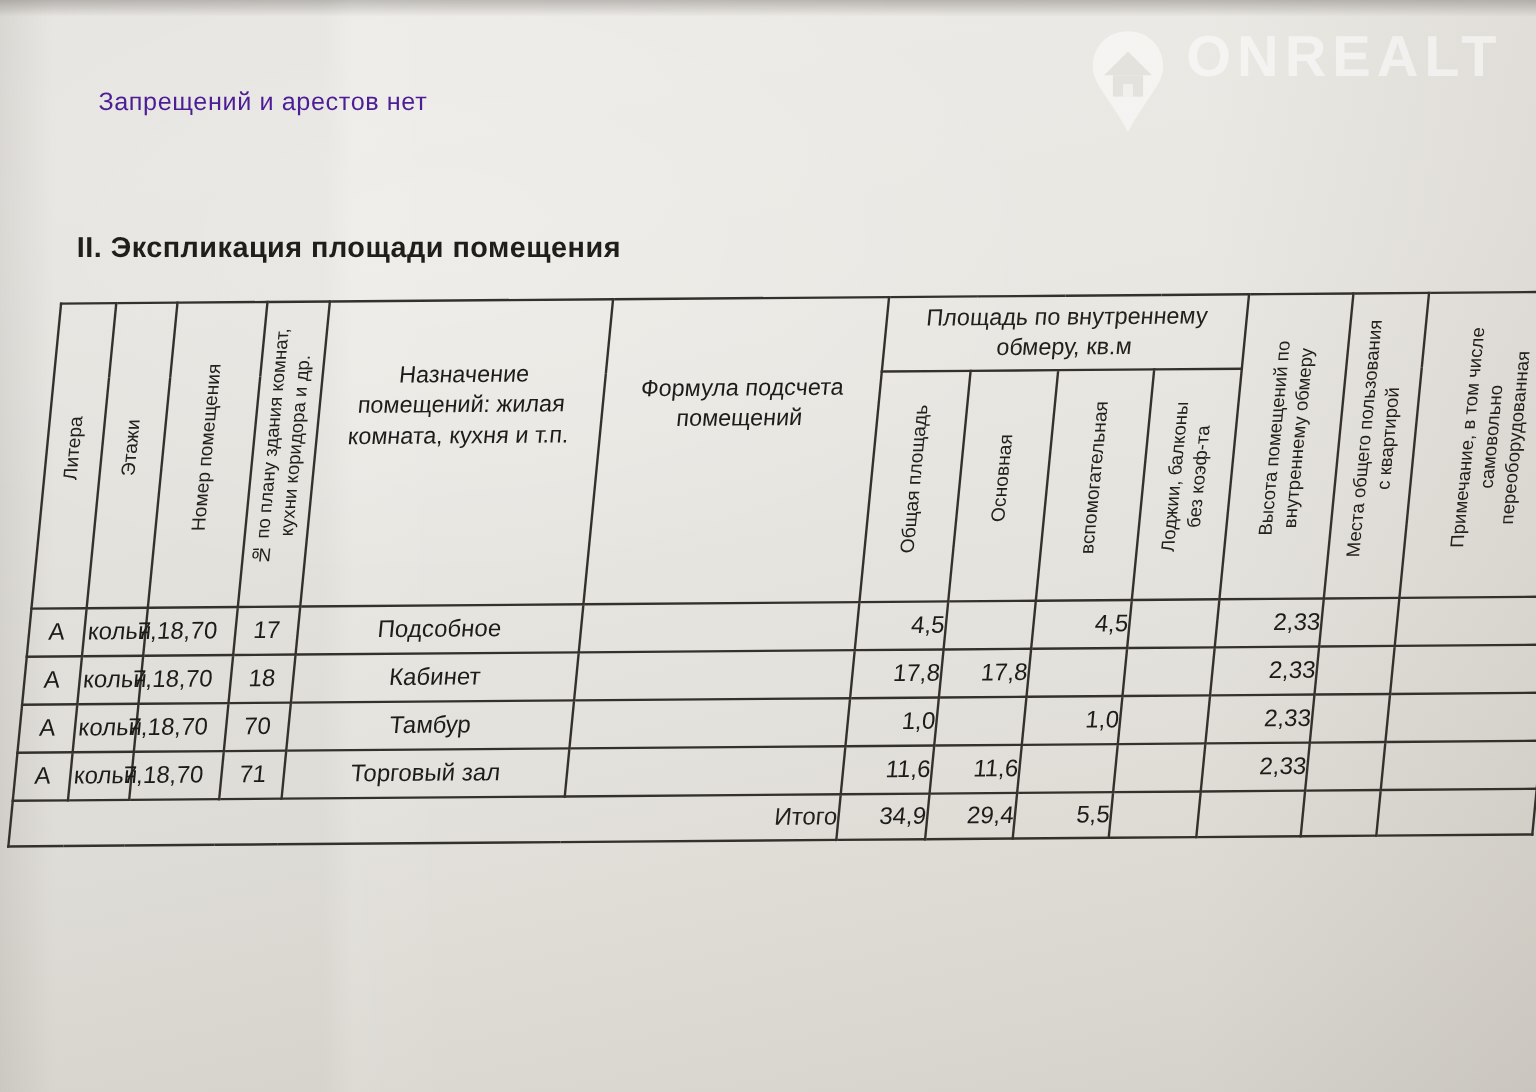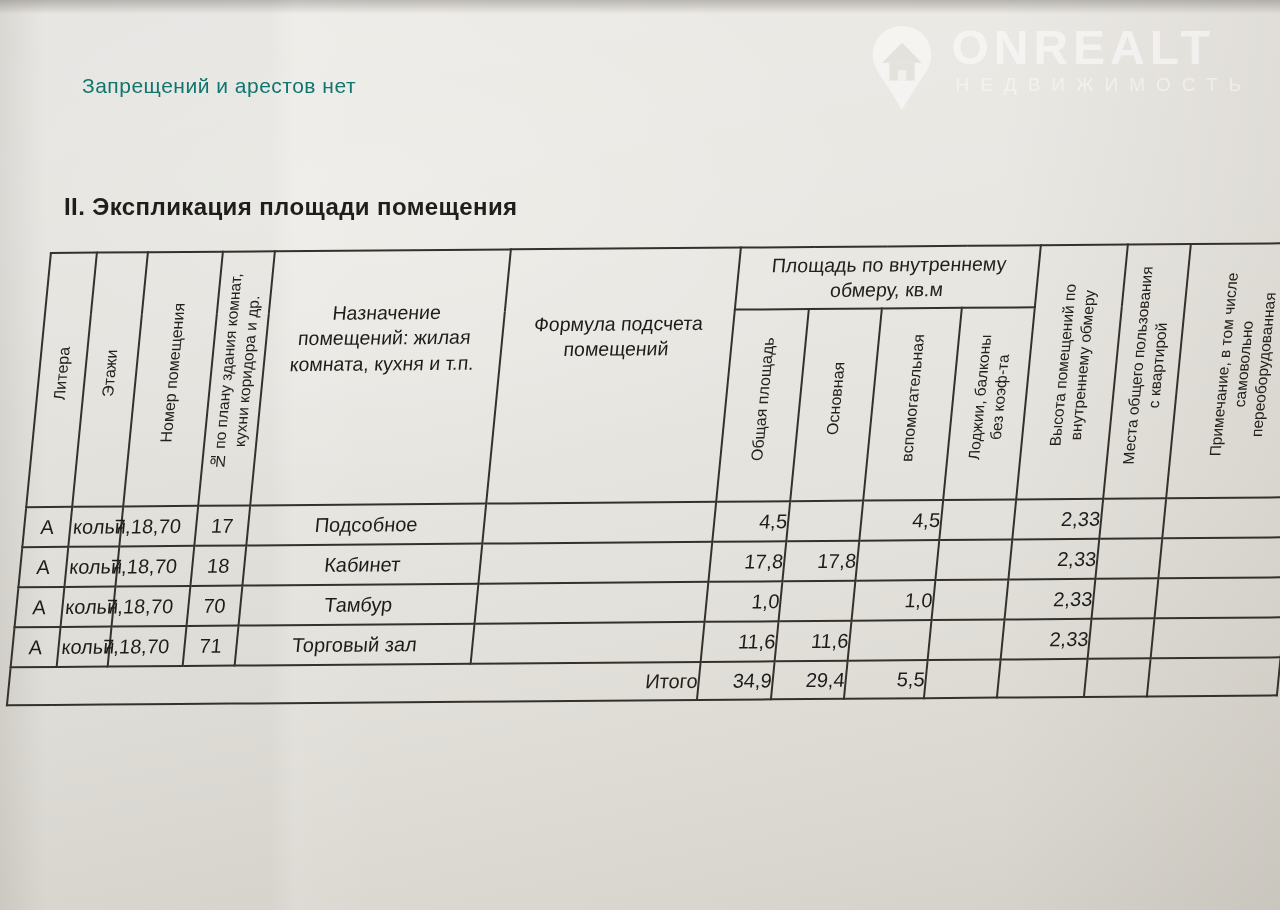--- a/index.html
+++ b/index.html
@@ -24,21 +24,21 @@
   
   .sheen{
     position:absolute;inset:0;pointer-events:none;
     background:
       radial-gradient(900px 500px at 28% 22%, rgba(255,255,255,0.20), rgba(255,255,255,0) 60%),
       linear-gradient(90deg, rgba(0,0,0,0.025) 21%, rgba(255,255,255,0.05) 23%, rgba(255,255,255,0) 30%);
   }
 
   .stamp-note{
     position:absolute;left:82px;top:74px;
-    font-size:21px;letter-spacing:0.5px;color:#0f766e;
+    font-size:21px;letter-spacing:0.5px;color:#4c1d95;
   }
 
   .logo{
     position:absolute;right:28px;top:24px;
     display:flex;align-items:flex-start;gap:16px;
     opacity:0.95;
   }
   .logo-text{display:flex;flex-direction:column;align-items:flex-start;}
   .logo-brand{
     font-size:48px;font-weight:bold;letter-spacing:5px;line-height:1.0;
@@ -126,21 +126,20 @@
 
 <div class="logo">
   <svg width="66" height="88" viewBox="0 0 62 84">
     <path d="M31,2 C15,2 3,14 3,30 C3,44 15,53 31,82 C47,53 59,44 59,30 C59,14 47,2 31,2 Z" fill="rgba(255,255,255,0.50)"></path>
     <polygon points="31,18 12,37 50,37" fill="#e4e2dd"></polygon>
     <rect x="19" y="37" width="24" height="17" fill="#e4e2dd"></rect>
     <rect x="27" y="44" width="8" height="10" fill="rgba(255,255,255,0.50)"></rect>
   </svg>
   <div class="logo-text">
     <div class="logo-brand">ONREALT</div>
-    <div class="logo-tagline">НЕДВИЖИМОСТЬ</div>
   </div>
 </div>
 
 <div class="stamp-note">Запрещений и арестов нет</div>
 
 <div class="section-title">II. Экспликация площади помещения</div>
 
 <div class="sheet">
 <table class="expl">
   <colgroup>

